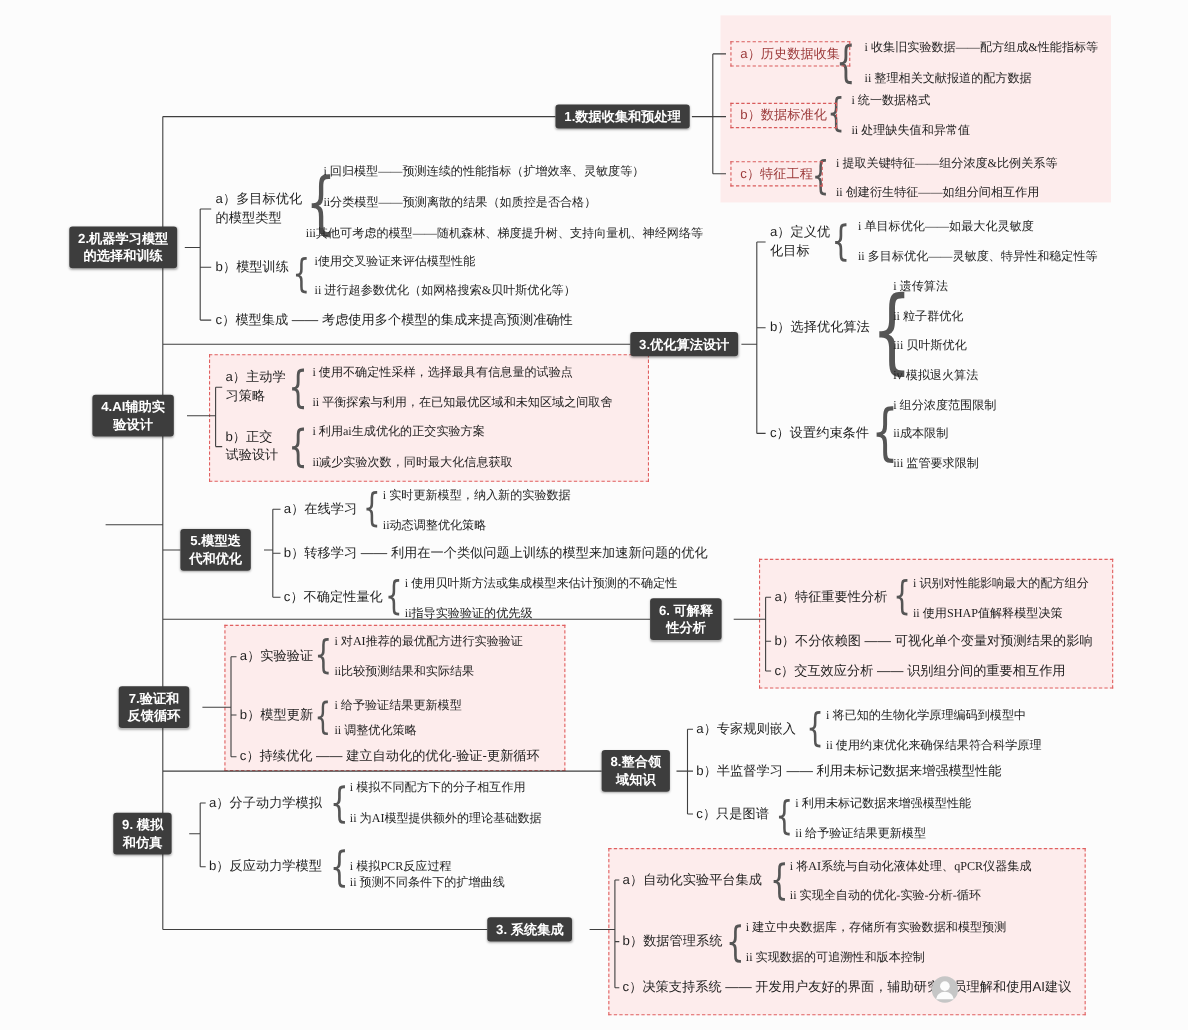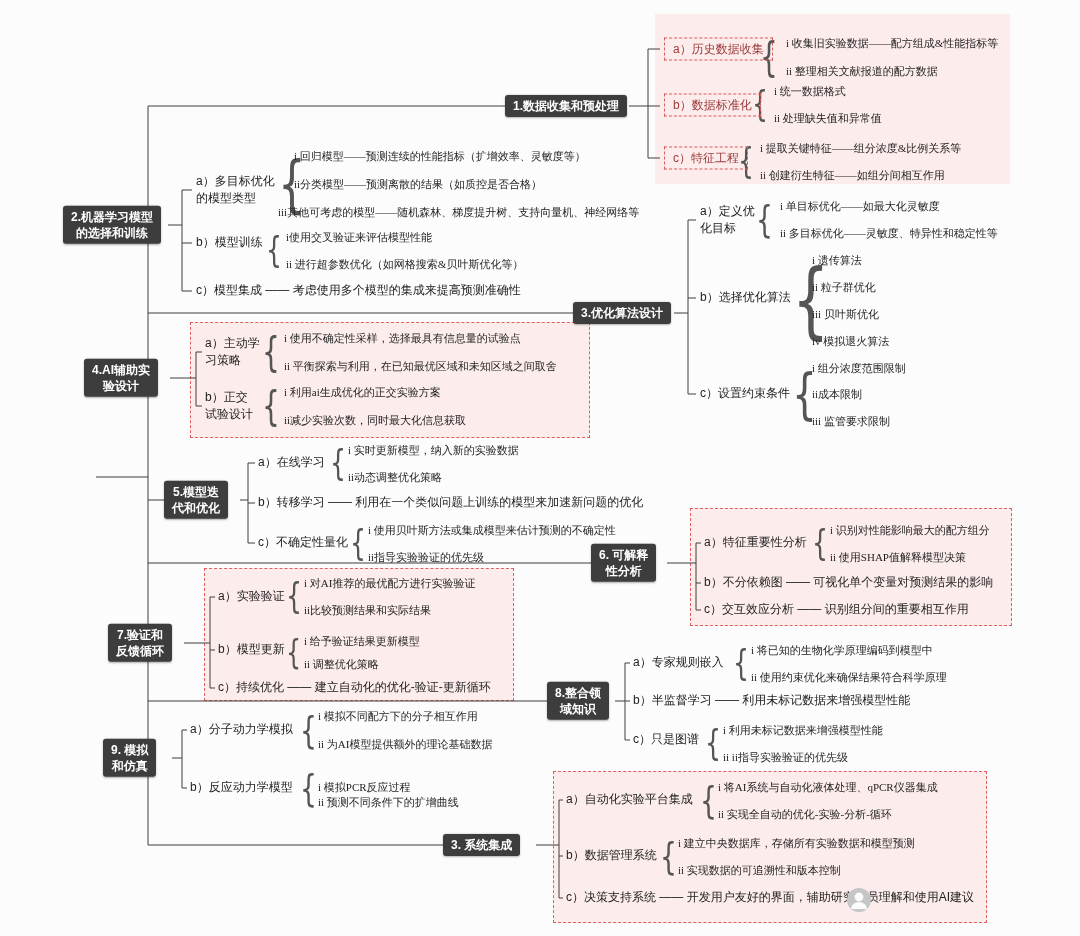--- a/index.html
+++ b/index.html
@@ -171,21 +171,21 @@
     <div class="abs node" style="left:547px;top:701px">8.整合领
 域知识</div>
     <div class="abs sub" style="left:633px;top:663px">a）专家规则嵌入</div>
     <span class="brace" style="left:733px;top:663px;font-size:36px">{</span>
     <div class="abs item" style="left:751px;top:650px">i 将已知的生物化学原理编码到模型中</div>
     <div class="abs item" style="left:751px;top:677px">ii 使用约束优化来确保结果符合科学原理</div>
     <div class="abs sub" style="left:633px;top:701px">b）半监督学习 —— 利用未标记数据来增强模型性能</div>
     <div class="abs sub" style="left:633px;top:740px">c）只是图谱</div>
     <span class="brace" style="left:705px;top:743px;font-size:36px">{</span>
     <div class="abs item" style="left:723px;top:730px">i 利用未标记数据来增强模型性能</div>
-    <div class="abs item" style="left:723px;top:757px">ii ii指导实验验证的优先级</div>
+    <div class="abs item" style="left:723px;top:757px">ii 给予验证结果更新模型</div>
   </div>
 
   <div>
     <div class="abs node" style="left:103px;top:758px">9. 模拟
 和仿真</div>
     <div class="abs sub" style="left:190px;top:730px">a）分子动力学模拟</div>
     <span class="brace" style="left:300px;top:730px;font-size:38px">{</span>
     <div class="abs item" style="left:318px;top:716px">i 模拟不同配方下的分子相互作用</div>
     <div class="abs item" style="left:318px;top:744px">ii 为AI模型提供额外的理论基础数据</div>
     <div class="abs sub" style="left:190px;top:788px">b）反应动力学模型</div>

